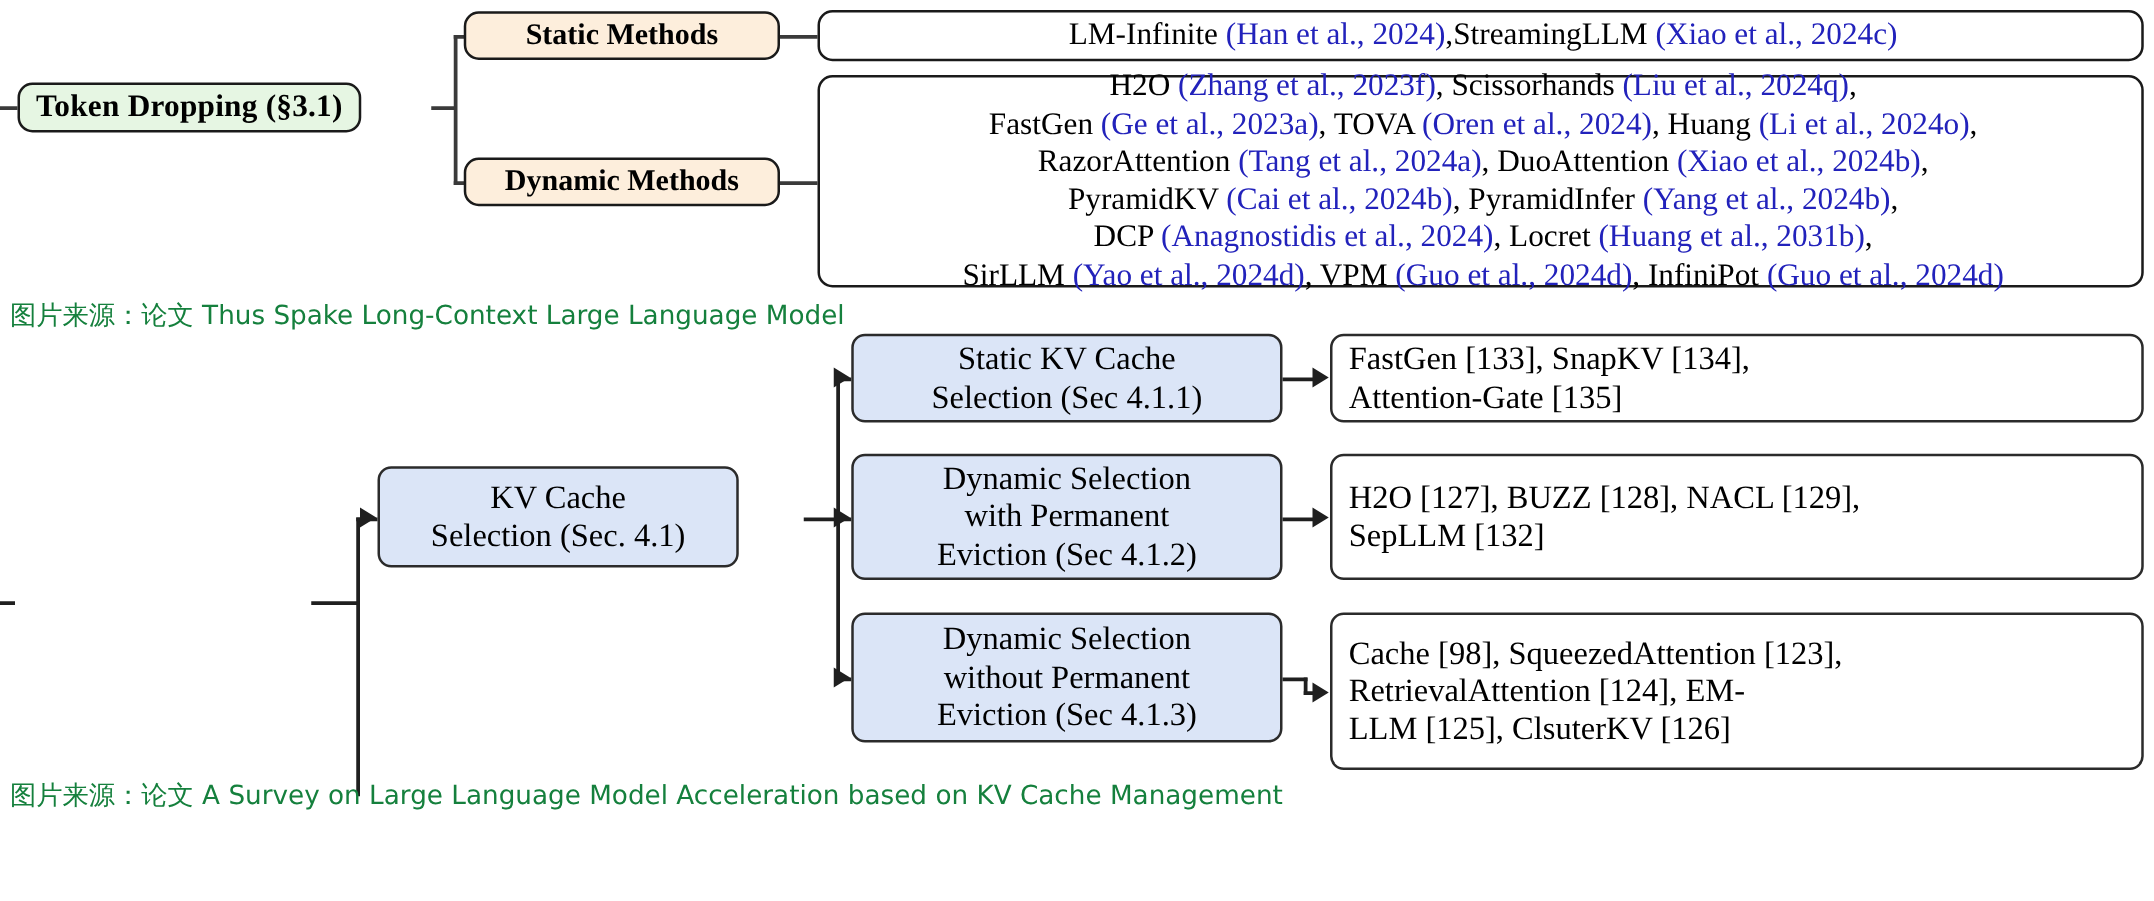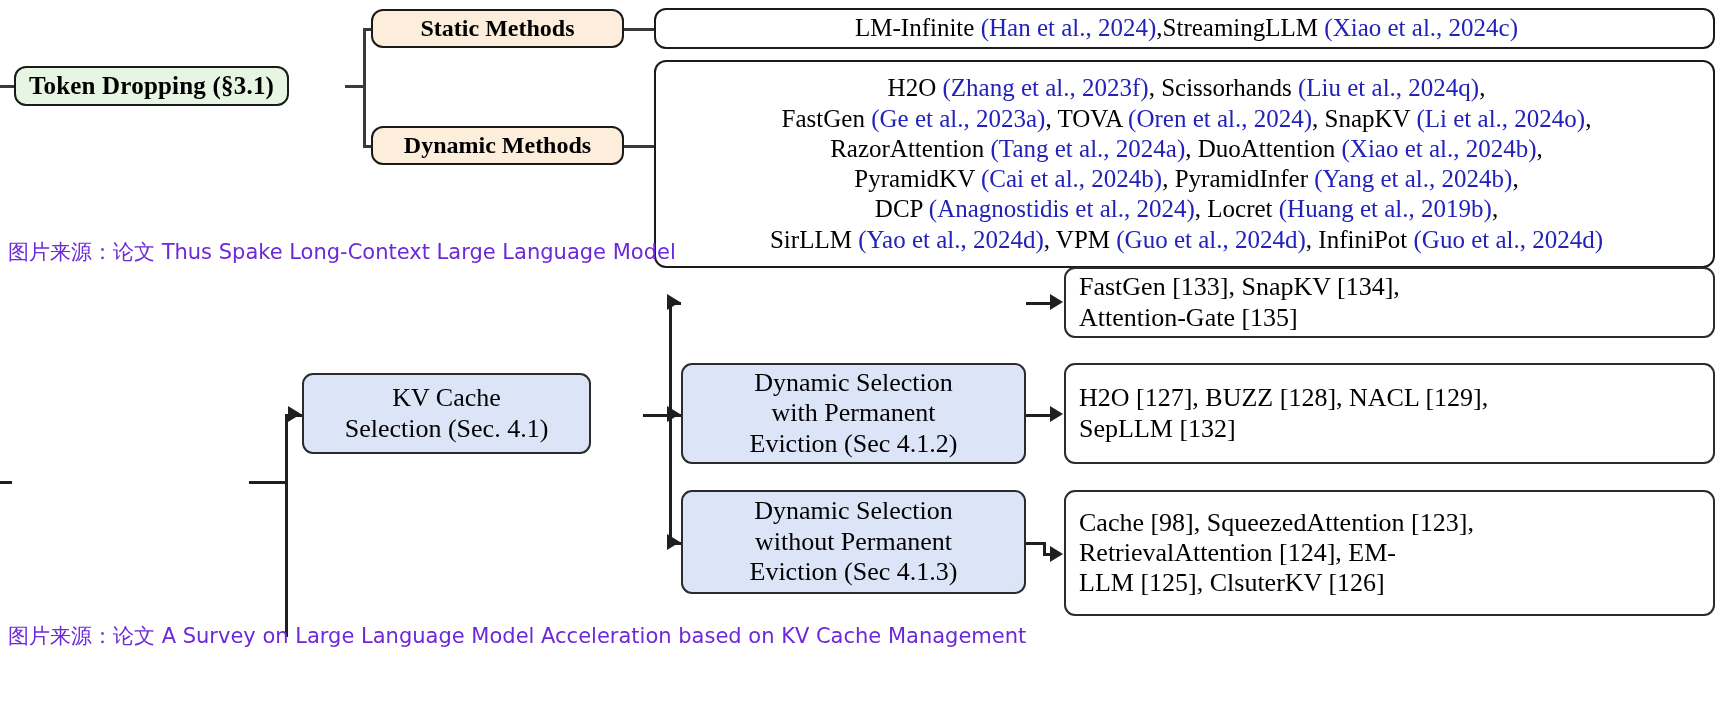--- a/index.html
+++ b/index.html
@@ -38,21 +38,21 @@
   .ln-v{width:3px;}
   .ln-h2,.ln-v2{position:absolute;background:#1f1f1f;}
   .ln-h2{height:3px;}
   .ln-v2{width:3px;}
   .arrow{position:absolute;width:0;height:0;
          border-top:8px solid transparent;border-bottom:8px solid transparent;
          border-left:13px solid #1f1f1f;}
 
   
   .caption{position:absolute;font-family:"DejaVu Sans",sans-serif;
-           font-size:21px;color:#6d28d9;white-space:nowrap;}
+           font-size:21px;color:#15803d;white-space:nowrap;}
 </style>
 </head>
 <body>
 
 <div class="stage">
 
   <div class="ln-h" style="left:0px;top:85px;width:14px;"></div>
   <div class="ln-h" style="left:345px;top:85px;width:20px;"></div>
   <div class="ln-v" style="left:363px;top:28px;height:120px;"></div>
   <div class="ln-h" style="left:363px;top:28px;width:12px;"></div>
@@ -69,26 +69,26 @@
   </div>
 
   <div class="node methA" style="left:371px;top:9px;width:253px;height:39px;">
     <span>Static Methods</span>
   </div>
 
   <div class="node citeA" style="left:654px;top:8px;width:1061px;height:41px;" id="cite-static">
       <div class="ln"><span>LM-Infinite </span><span class="blue">(Han et al., 2024)</span><span>,StreamingLLM </span><span class="blue">(Xiao et al., 2024c)</span></div>
     </div>
 
-  <div class="node citeA" style="left:654px;top:60px;width:1061px;height:208px;" id="cite-dynamic">
+  <div class="node citeA" style="left:654px;top:60px;width:1061px;height:170px;" id="cite-dynamic">
       <div class="ln"><span>H2O </span><span class="blue">(Zhang et al., 2023f)</span><span>, Scissorhands </span><span class="blue">(Liu et al., 2024q)</span><span>,</span></div>
-      <div class="ln"><span>FastGen </span><span class="blue">(Ge et al., 2023a)</span><span>, TOVA </span><span class="blue">(Oren et al., 2024)</span><span>, SnapKV </span><span class="blue">(Li et al., 2024o)</span><span>,</span></div>
+      <div class="ln"><span>FastGen </span><span class="blue">(Ge et al., 2023a)</span><span>, TOVA </span><span class="blue">(Oren et al., 2024)</span><span>, Huang </span><span class="blue">(Li et al., 2024o)</span><span>,</span></div>
       <div class="ln"><span>RazorAttention </span><span class="blue">(Tang et al., 2024a)</span><span>, DuoAttention </span><span class="blue">(Xiao et al., 2024b)</span><span>,</span></div>
       <div class="ln"><span>PyramidKV </span><span class="blue">(Cai et al., 2024b)</span><span>, PyramidInfer </span><span class="blue">(Yang et al., 2024b)</span><span>,</span></div>
-      <div class="ln"><span>DCP </span><span class="blue">(Anagnostidis et al., 2024)</span><span>, Locret </span><span class="blue">(Huang et al., 2019b)</span><span>,</span></div>
+      <div class="ln"><span>DCP </span><span class="blue">(Anagnostidis et al., 2024)</span><span>, Locret </span><span class="blue">(Huang et al., 2031b)</span><span>,</span></div>
       <div class="ln"><span>SirLLM </span><span class="blue">(Yao et al., 2024d)</span><span>, VPM </span><span class="blue">(Guo et al., 2024d)</span><span>, InfiniPot </span><span class="blue">(Guo et al., 2024d)</span></div>
     </div>
 
   <div class="caption" style="left:8px;top:238px;">图片来源：论文 Thus Spake Long-Context Large Language Model</div>
 
   <div class="ln-h2" style="left:0px;top:481px;width:12px;"></div>
 
   <div class="ln-h2" style="left:249px;top:481px;width:38px;"></div>
   <div class="ln-v2" style="left:285px;top:414px;height:223px;"></div>
   <div class="ln-h2" style="left:285px;top:414px;width:17px;"></div>
@@ -111,20 +111,24 @@
   <div class="ln-v2" style="left:1043px;top:542px;height:14px;"></div>
   <div class="ln-h2" style="left:1043px;top:553px;width:14px;"></div>
   <div class="arrow" style="left:1050px;top:546px;"></div>
 
 
   <div class="node nodeB" style="left:302px;top:373px;width:289px;height:81px;">
     <span>KV Cache</span>
     <span>Selection (Sec. 4.1)</span>
   </div>
 
+  <div class="node nodeB" style="left:681px;top:267px;width:345px;height:71px;" id="branch0">
+      <div>Static KV Cache</div>
+      <div>Selection (Sec 4.1.1)</div>
+    </div>
   <div class="node nodeB" style="left:681px;top:363px;width:345px;height:101px;" id="branch1">
       <div>Dynamic Selection</div>
       <div>with Permanent</div>
       <div>Eviction (Sec 4.1.2)</div>
     </div>
   <div class="node nodeB" style="left:681px;top:490px;width:345px;height:104px;" id="branch2">
       <div>Dynamic Selection</div>
       <div>without Permanent</div>
       <div>Eviction (Sec 4.1.3)</div>
     </div>

